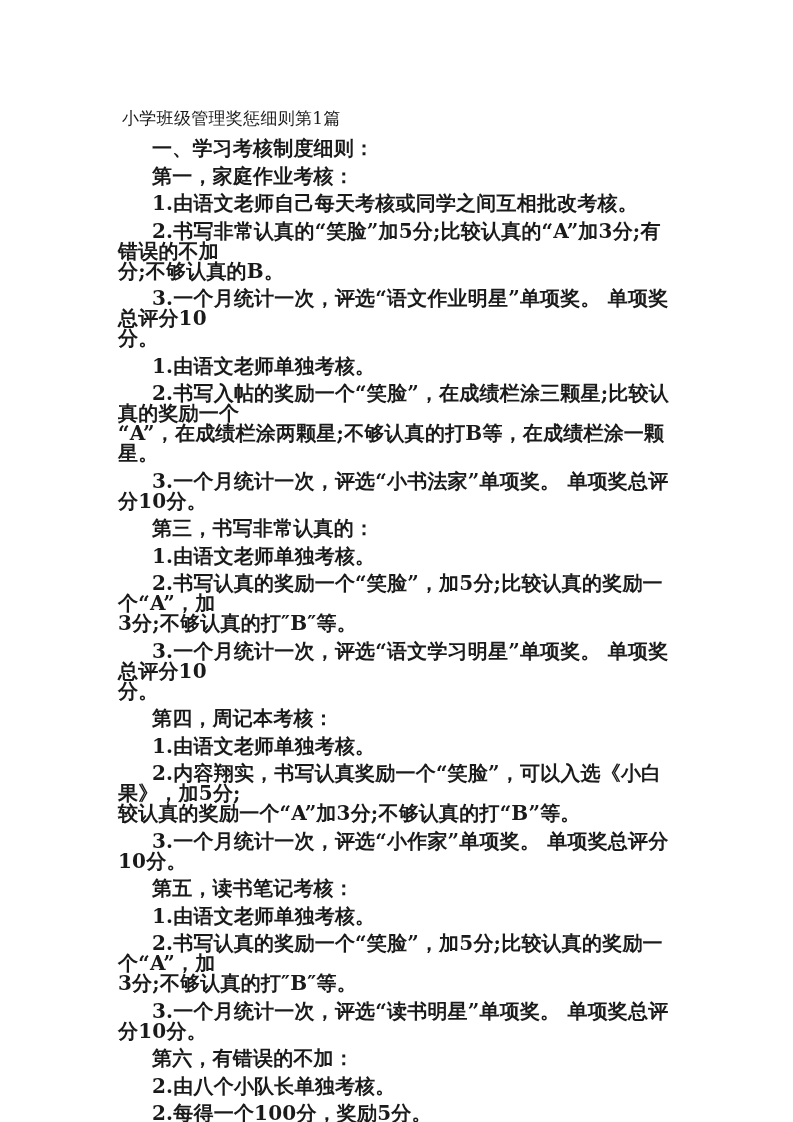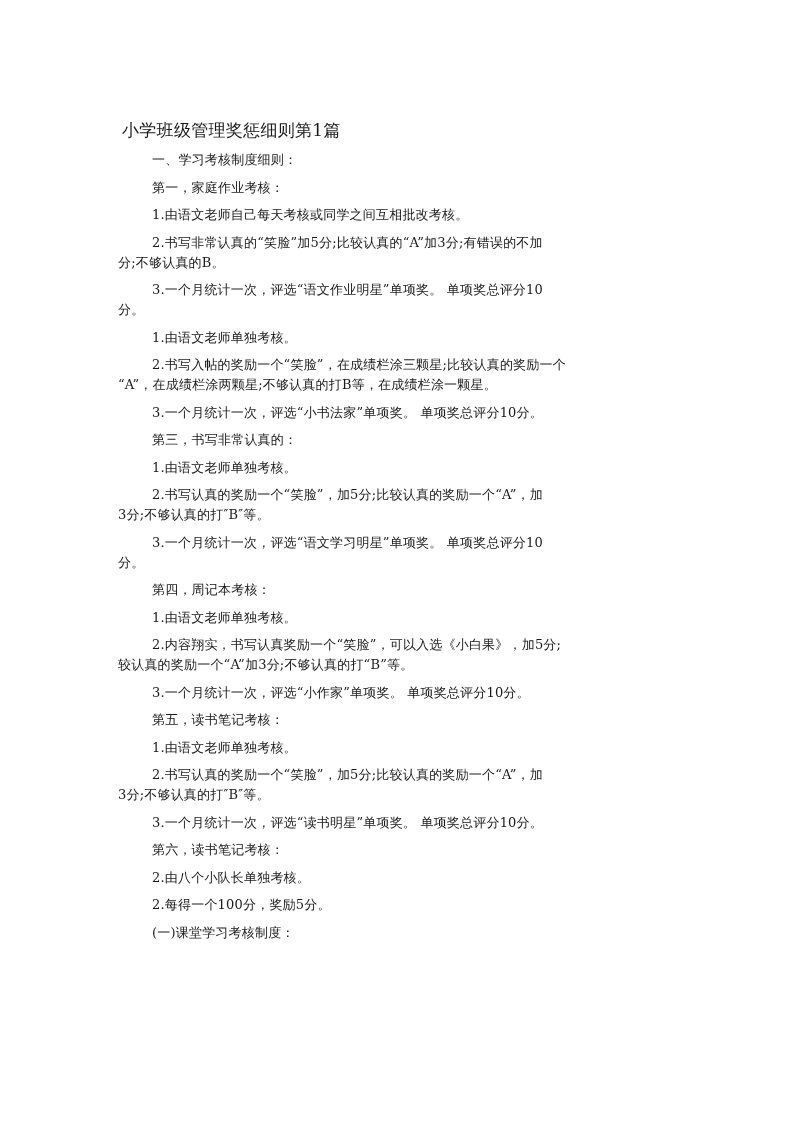--- a/index.html
+++ b/index.html
@@ -17,32 +17,33 @@
     }
     .page {
       position: absolute;
       left: 118px;
       top: 102px;
       width: 560px;
     }
     .title {
       font-size: 17px;
       line-height: 24px;
-      margin: 16px 0 8px 4px;
+      margin: 4px 0 8px 4px;
       font-weight: normal;
       letter-spacing: 0.3px;
       white-space: nowrap;
     }
     .para {
-      font-size: 13px;
+      font-size: 20px;
       line-height: 20px;
       margin: 0 0 7.5px 0;
       text-indent: 34px;
       white-space: pre-line;
       letter-spacing: 0.2px;
+      font-weight: bold;
     }
   </style>
 </head>
 <body>
 
 <div class="page">
   <h1 class="title">小学班级管理奖惩细则第1篇</h1>
   <p class="para">一、学习考核制度细则：</p>
   <p class="para">第一，家庭作业考核：</p>
   <p class="para">1.由语文老师自己每天考核或同学之间互相批改考核。</p>
@@ -63,17 +64,17 @@
   <p class="para">第四，周记本考核：</p>
   <p class="para">1.由语文老师单独考核。</p>
   <p class="para">2.内容翔实，书写认真奖励一个“笑脸”，可以入选《小白果》，加5分;
 较认真的奖励一个“A”加3分;不够认真的打“B”等。</p>
   <p class="para">3.一个月统计一次，评选“小作家”单项奖。 单项奖总评分10分。</p>
   <p class="para">第五，读书笔记考核：</p>
   <p class="para">1.由语文老师单独考核。</p>
   <p class="para">2.书写认真的奖励一个“笑脸”，加5分;比较认真的奖励一个“A”，加
 3分;不够认真的打″B″等。</p>
   <p class="para">3.一个月统计一次，评选“读书明星”单项奖。 单项奖总评分10分。</p>
-  <p class="para">第六，读书笔记考核：</p>
+  <p class="para">第六，有错误的不加：</p>
   <p class="para">2.由八个小队长单独考核。</p>
   <p class="para">2.每得一个100分，奖励5分。</p>
   <p class="para">(一)课堂学习考核制度：</p>
 </div>
 
 </body></html>

